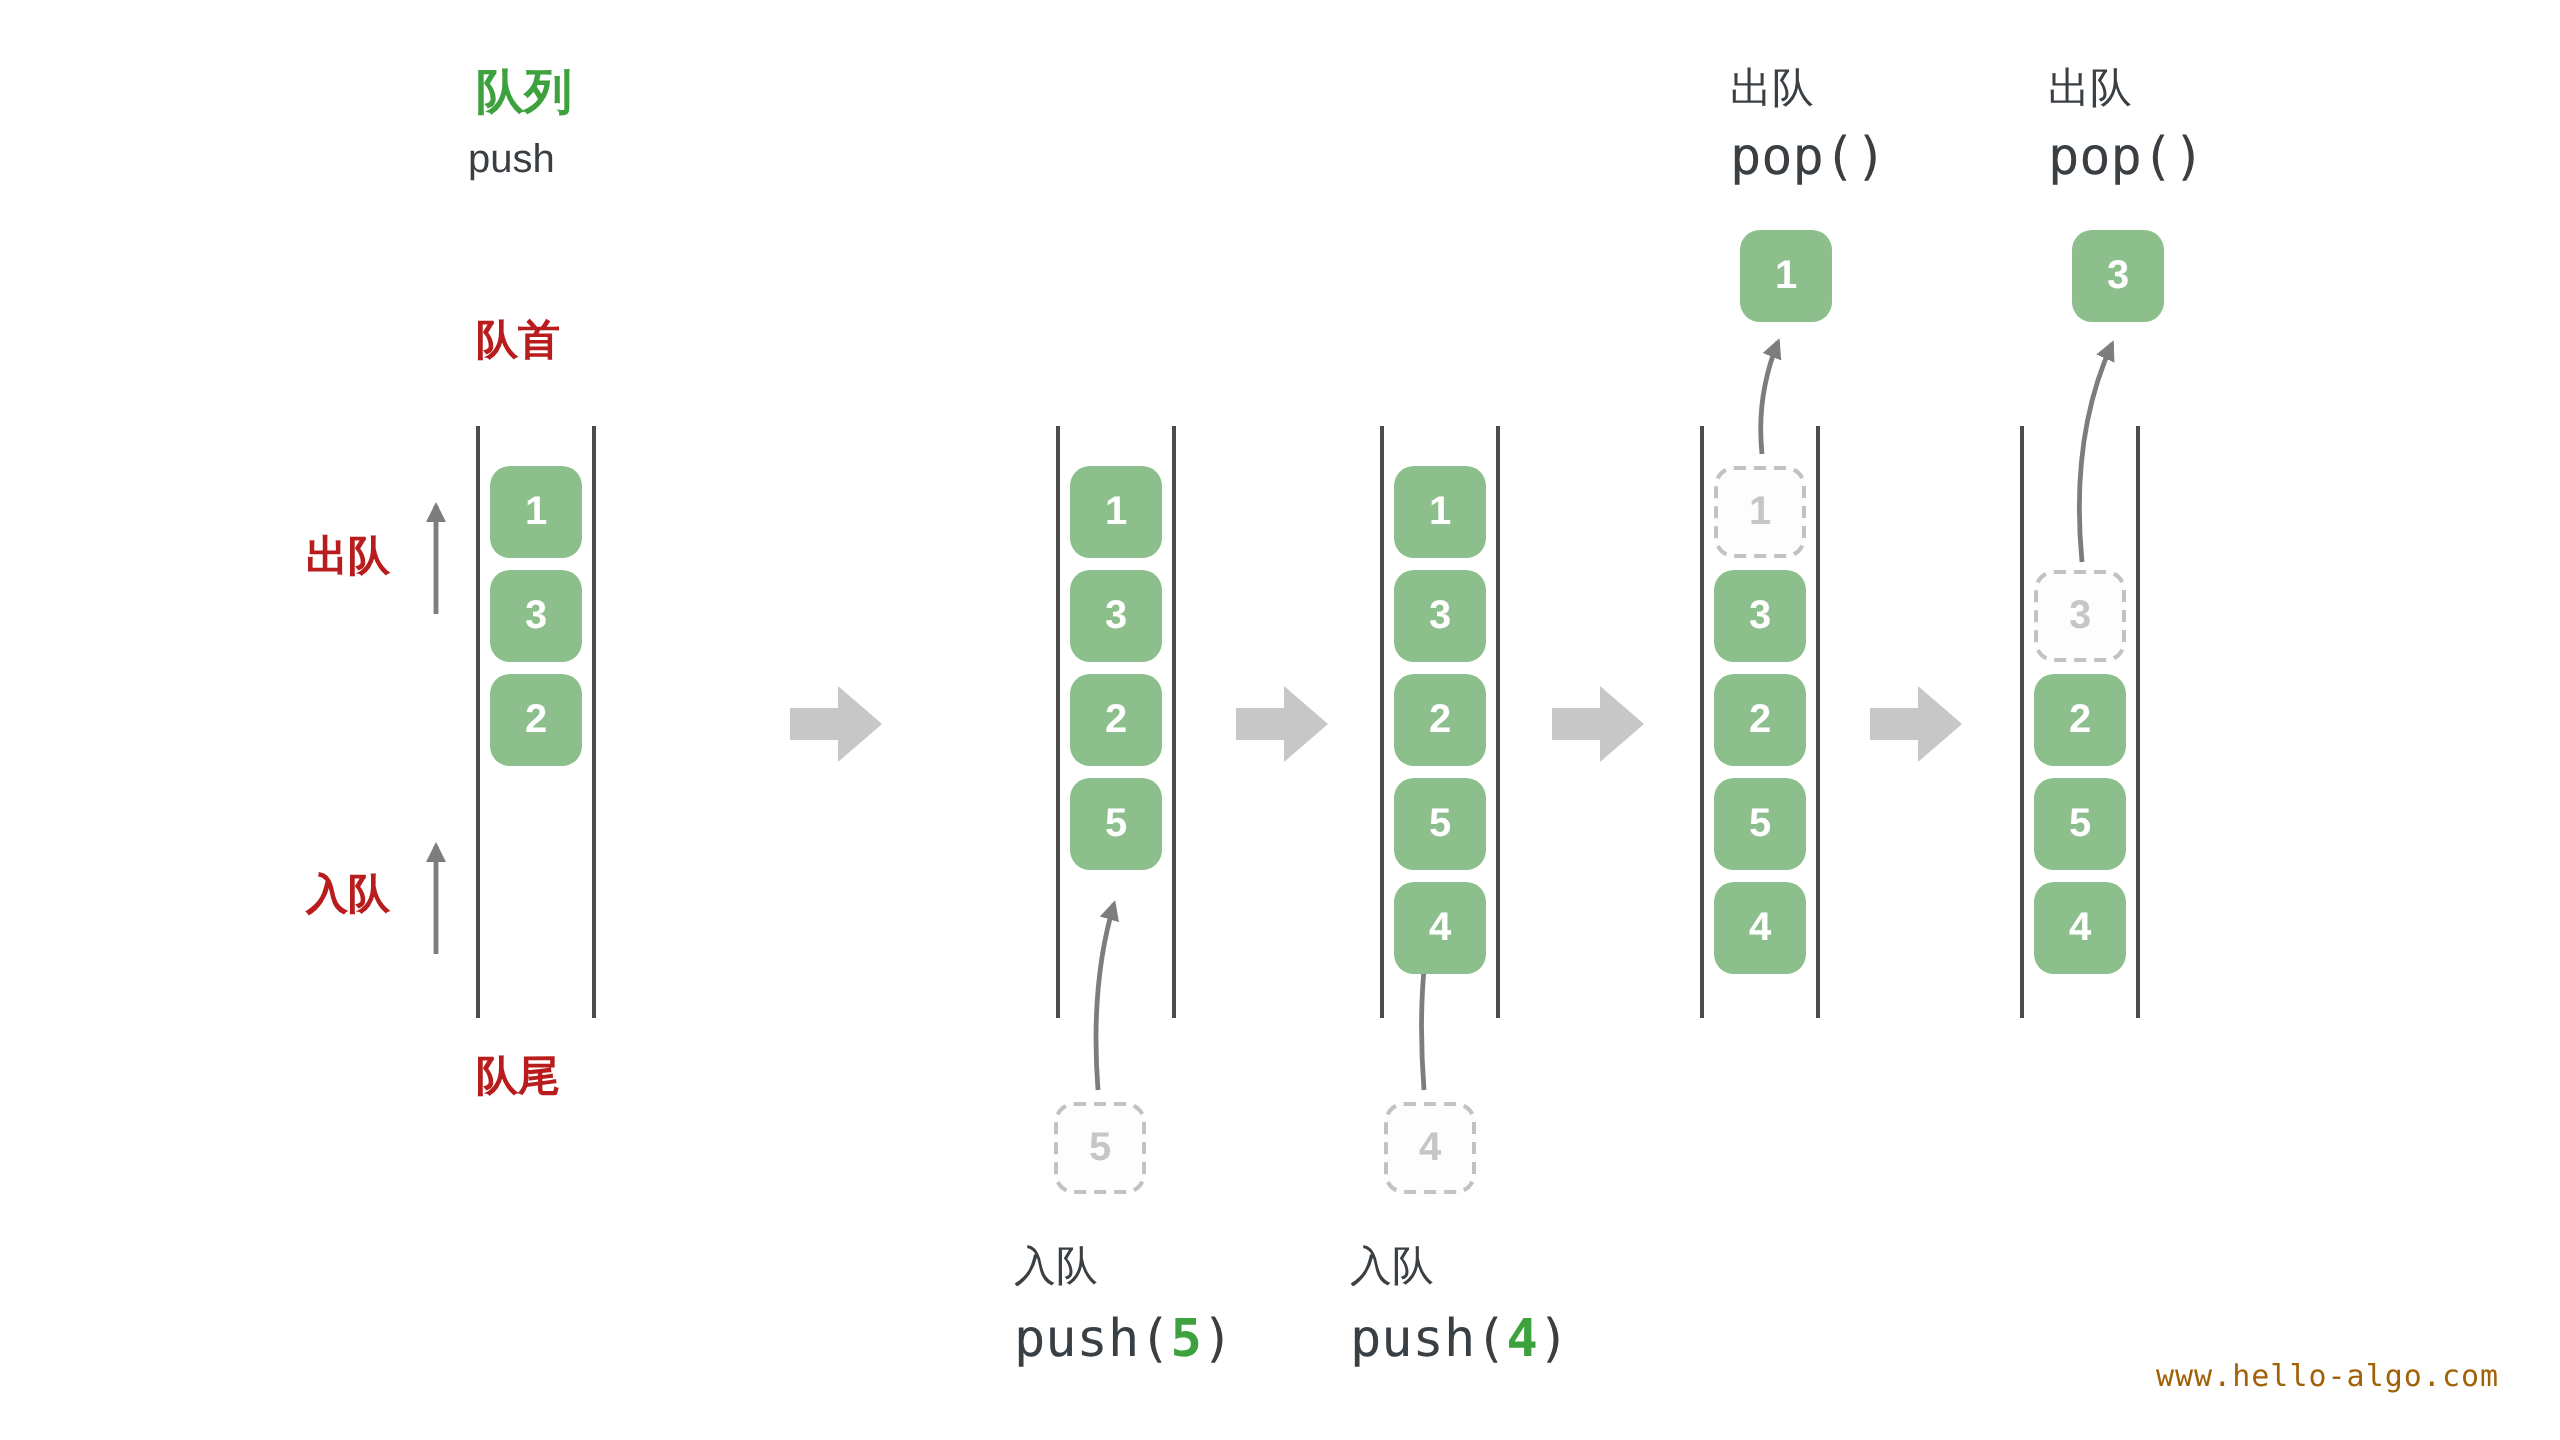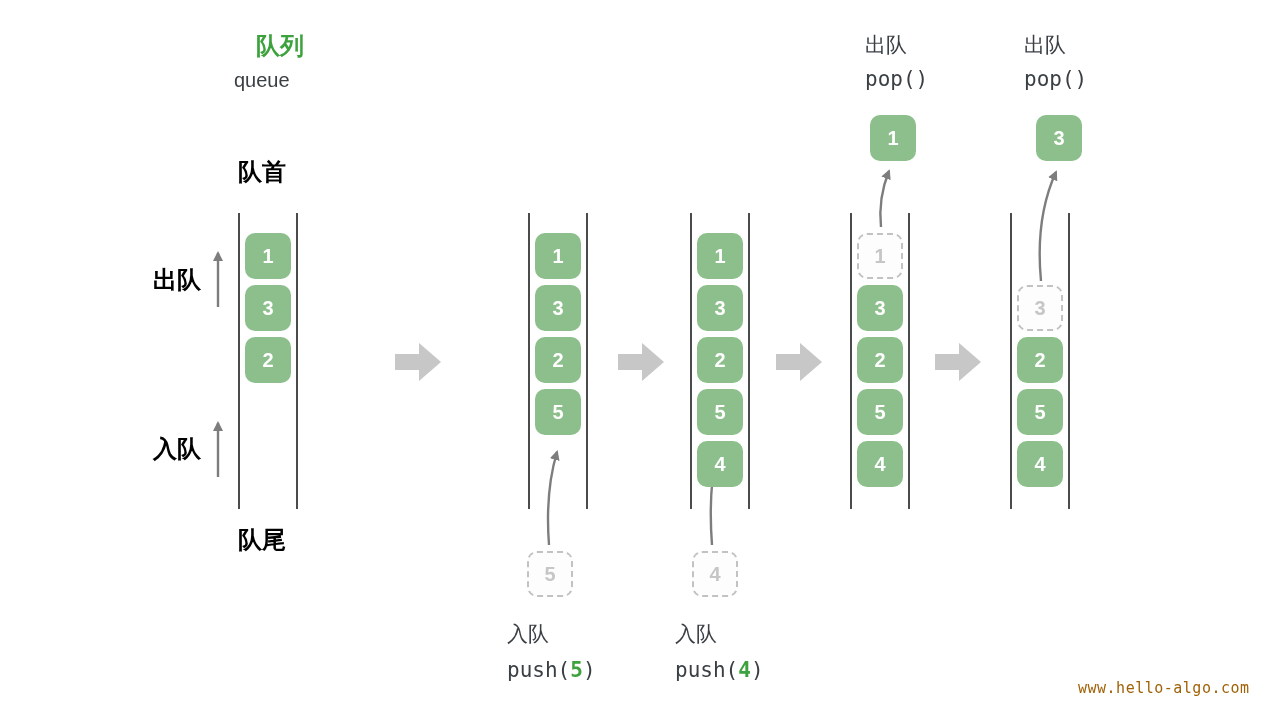--- a/index.html
+++ b/index.html
@@ -1,26 +1,26 @@
 <!DOCTYPE html>
 <html><head>
 <meta charset="utf-8">
 <style>
   html,body{margin:0;padding:0;background:#fff;}
   .canvas{position:relative;width:1280px;height:720px;background:#ffffff;overflow:hidden;
           font-family:"Liberation Sans","DejaVu Sans",sans-serif;color:#3a3f44;}
   .abs{position:absolute;}
   .svg-layer{position:absolute;left:0;top:0;width:1280px;height:720px;pointer-events:none;}
 
-  .title-zh{font-size:24px;font-weight:bold;color:#3da23d;margin-left:18px;}
+  .title-zh{font-size:24px;font-weight:bold;color:#3da23d;}
   .title-en{font-size:20px;color:#3a3f44;}
-  .lbl{font-size:24px;font-weight:bold;color:#000000;}
+  .lbl{font-size:21px;font-weight:bold;color:#b91c1c;}
   .lbl-reg{font-size:21px;color:#3a3f44;}
   .mono{font-family:"DejaVu Sans Mono","Liberation Mono",monospace;}
-  .code-line{font-size:21px;color:#3a3f44;}
+  .code-line{font-size:26px;color:#3a3f44;}
   .code-arg{color:#3da23d;font-weight:bold;}
 
   .queue-col{position:absolute;top:213px;width:60px;height:296px;box-sizing:border-box;
              border-left:2px solid #4b4b4b;border-right:2px solid #4b4b4b;}
   .box{position:absolute;left:50%;margin-left:-23px;width:46px;height:46px;border-radius:10px;
        font-size:20px;font-weight:bold;line-height:46px;text-align:center;box-sizing:border-box;}
   .box.green{background:#8cbf8b;color:#ffffff;}
   .box.dashed{background:#fdfdfd;border:2px dashed #c2c2c2;color:#c6c6c6;line-height:42px;}
   .float-box{position:absolute;width:46px;height:46px;border-radius:10px;box-sizing:border-box;
              font-size:20px;font-weight:bold;line-height:46px;text-align:center;}
@@ -50,21 +50,21 @@
     <path d="M218,307 L218,253" stroke="#7d7d7d" stroke-width="2.4" fill="none" marker-end="url(#ah)"></path>
     <path d="M218,477 L218,423" stroke="#7d7d7d" stroke-width="2.4" fill="none" marker-end="url(#ah)"></path>
 
     <path d="M549,545 Q545,492 557,452" stroke="#7d7d7d" stroke-width="2.4" fill="none" marker-end="url(#ah)"></path>
     <path d="M712,545 Q708,492 717,452" stroke="#7d7d7d" stroke-width="2.4" fill="none" marker-end="url(#ah)"></path>
     <path d="M881,227 Q878,198 889,171" stroke="#7d7d7d" stroke-width="2.4" fill="none" marker-end="url(#ah)"></path>
     <path d="M1041,281 Q1035,218 1056,172" stroke="#7d7d7d" stroke-width="2.4" fill="none" marker-end="url(#ah)"></path>
   </svg>
 
   <div class="abs title-zh" style="left:238px;top:30px;">队列</div>
-  <div class="abs title-en" style="left:234px;top:69px;">queue</div>
+  <div class="abs title-en" style="left:234px;top:69px;">push</div>
 
   <div class="abs lbl" style="left:238px;top:156px;">队首</div>
   <div class="abs lbl" style="left:238px;top:524px;">队尾</div>
   <div class="abs lbl" style="left:153px;top:264px;">出队</div>
   <div class="abs lbl" style="left:153px;top:433px;">入队</div>
 
   <div class="queue-col" style="left:238px;">
       <div class="box green" style="top: 20px;">1</div>
       <div class="box green" style="top: 72px;">3</div>
       <div class="box green" style="top: 124px;">2</div>

